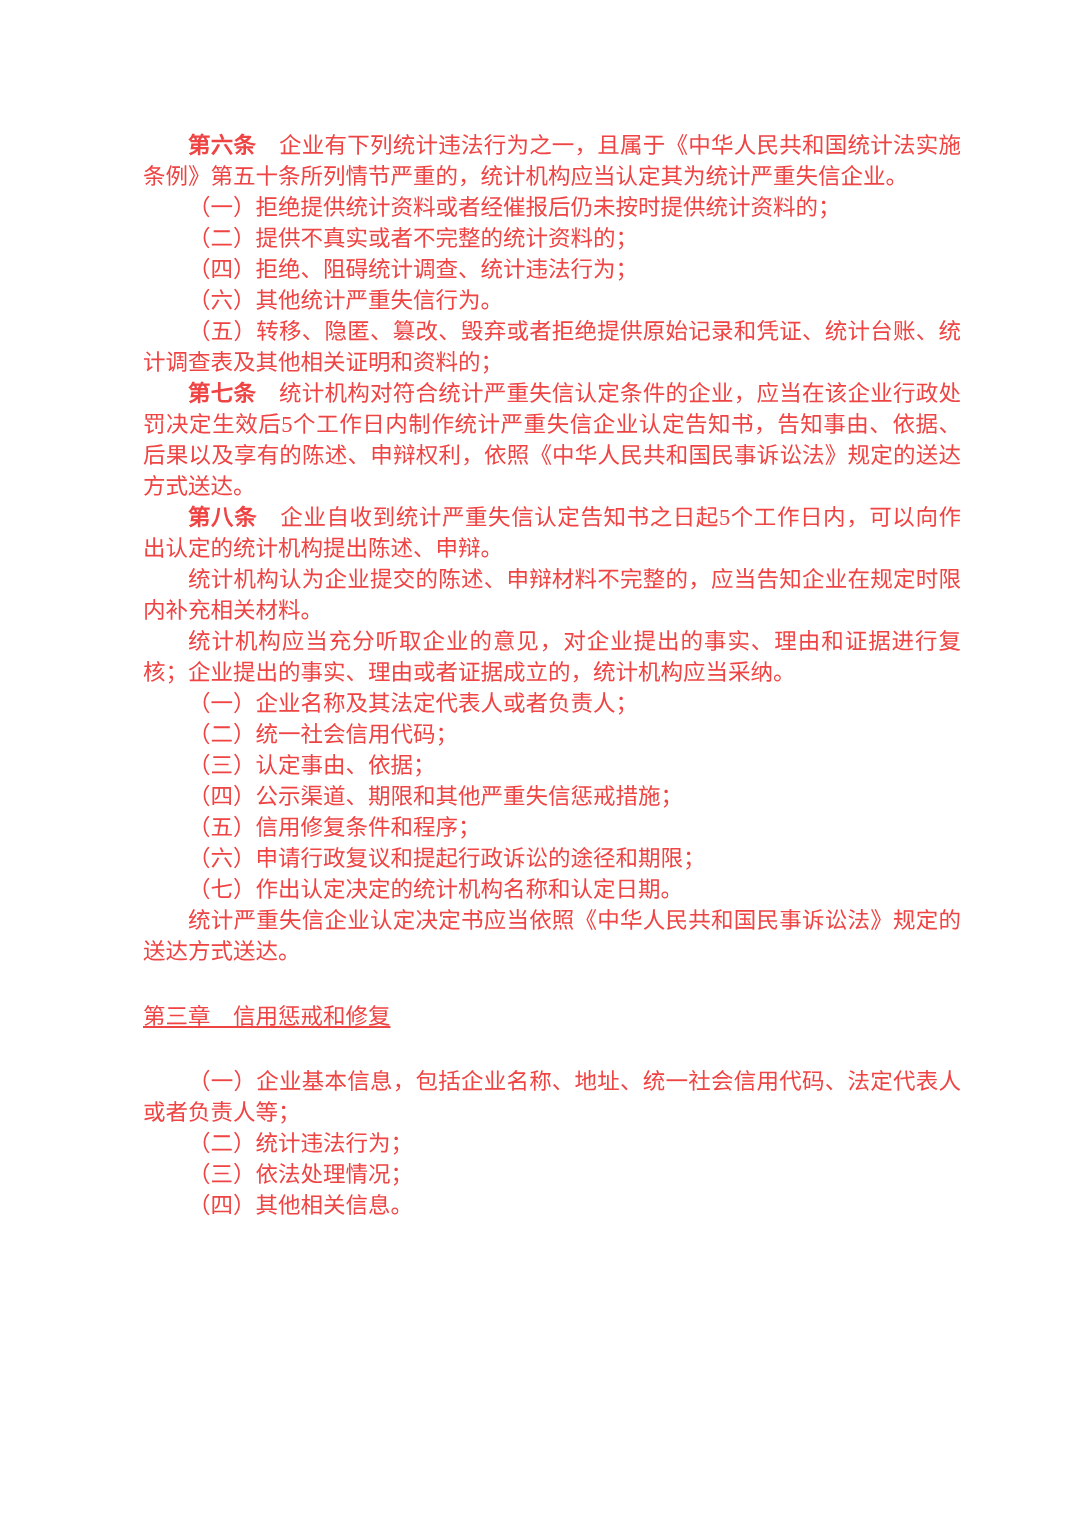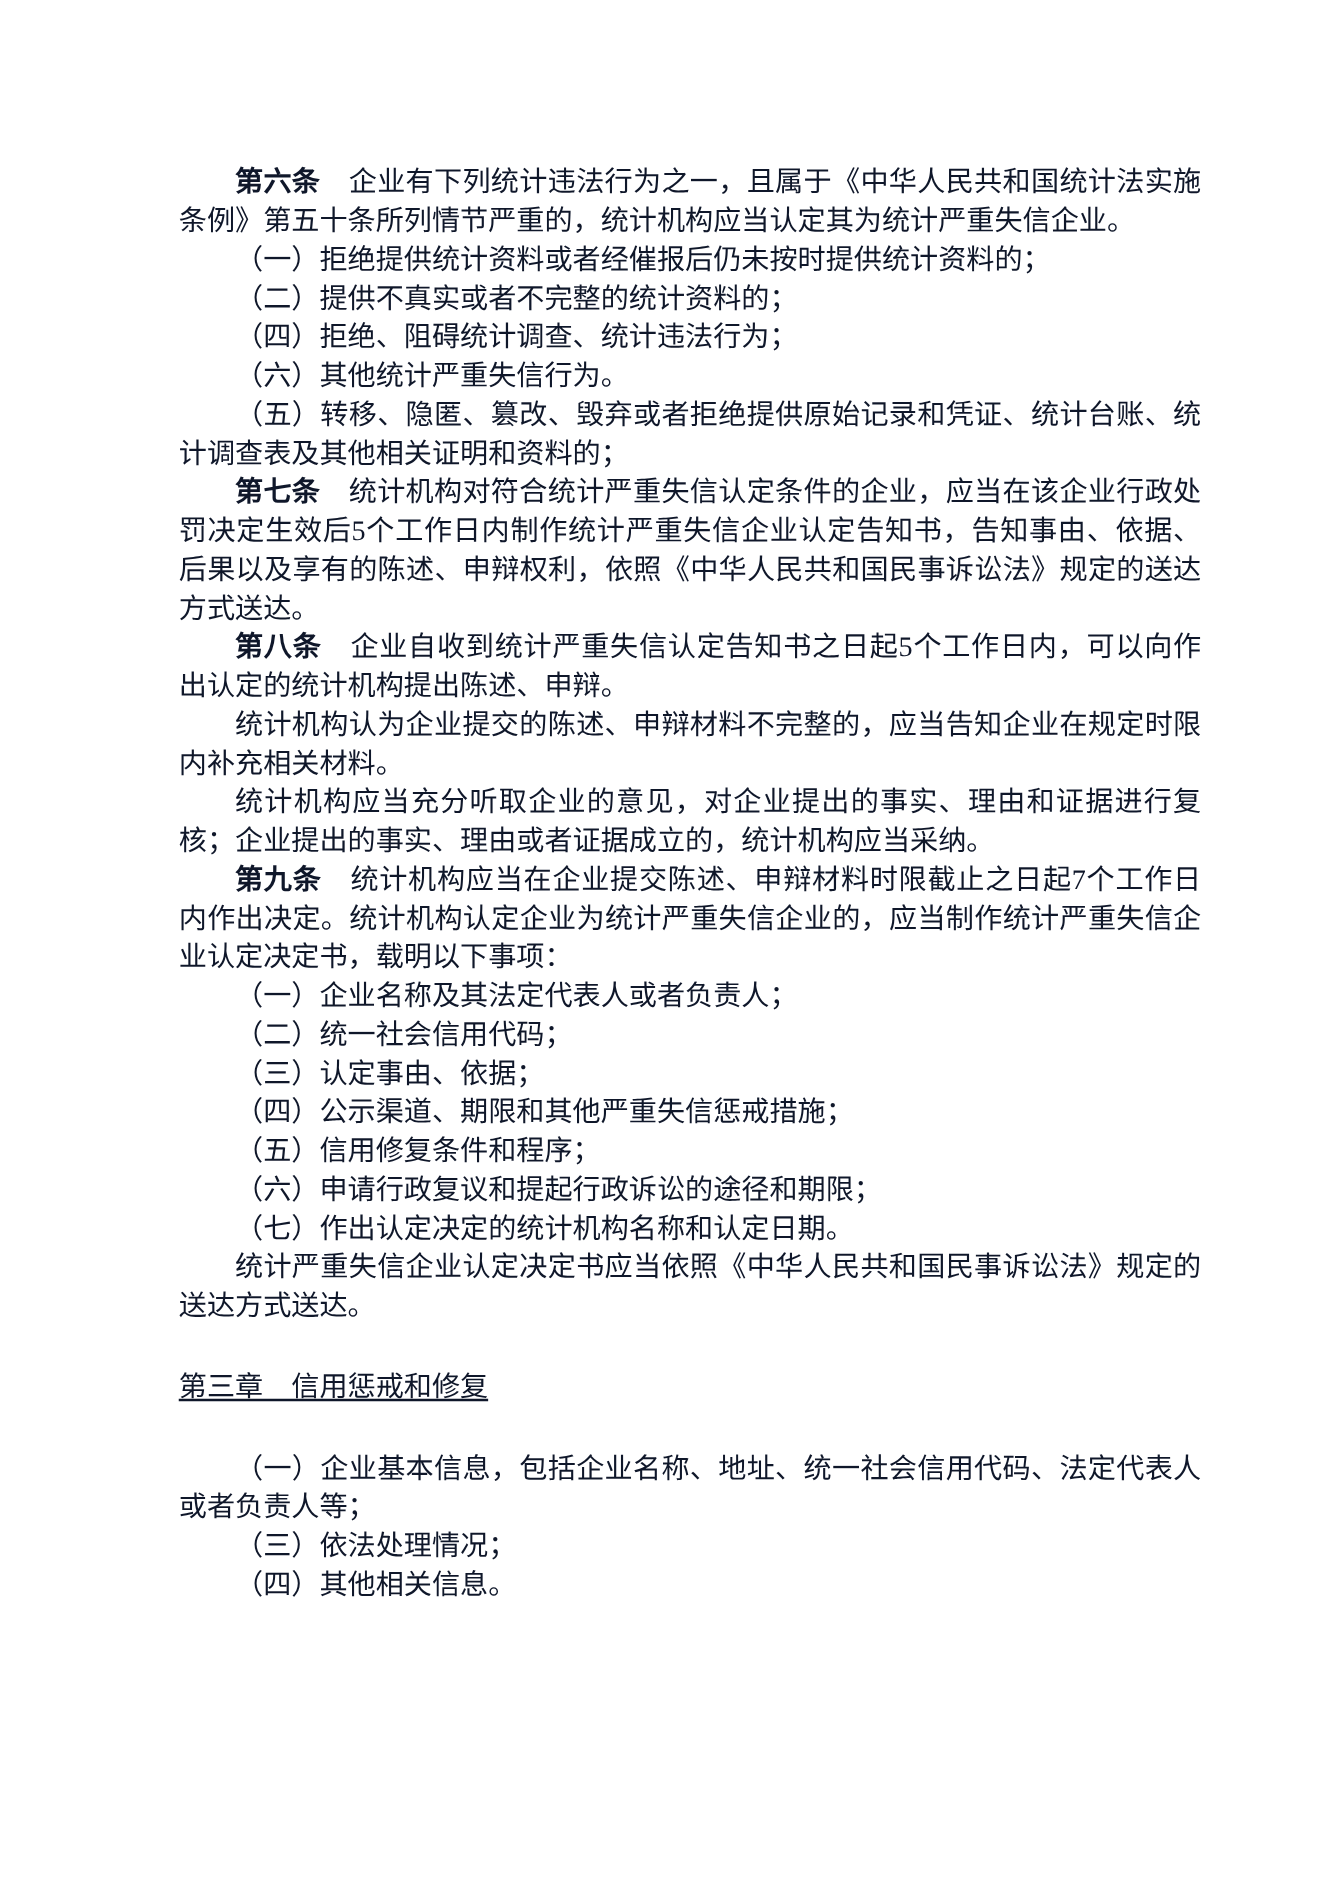--- a/index.html
+++ b/index.html
@@ -15,21 +15,21 @@
     overflow: hidden;
   }
   .content {
     position: absolute;
     left: 143px;
     top: 130px;
     width: 818px;
     font-family: "Liberation Serif", "DejaVu Serif", serif;
     font-size: 22.5px;
     line-height: 31px;
-    color: #0f172a;
+    color: #ef4444;
     text-align: justify;
     text-justify: inter-ideograph;
   }
   .para {
     margin: 0;
     text-indent: 2em;
   }
   .para .lead {
     font-weight: bold;
   }
@@ -58,21 +58,20 @@
   <p class="para item"><span class="lead"></span><span class="body-text">（五）转移、隐匿、篡改、毁弃或者拒绝提供原始记录和凭证、统计台账、统计调查表及其他相关证明和资料的；</span></p>
 
   <p class="para article"><span class="lead">第七条</span><span class="body-text">　统计机构对符合统计严重失信认定条件的企业，应当在该企业行政处罚决定生效后5个工作日内制作统计严重失信企业认定告知书，告知事由、依据、后果以及享有的陈述、申辩权利，依照《中华人民共和国民事诉讼法》规定的送达方式送达。</span></p>
 
   <p class="para article"><span class="lead">第八条</span><span class="body-text">　企业自收到统计严重失信认定告知书之日起5个工作日内，可以向作出认定的统计机构提出陈述、申辩。</span></p>
 
   <p class="para body"><span class="lead"></span><span class="body-text">统计机构认为企业提交的陈述、申辩材料不完整的，应当告知企业在规定时限内补充相关材料。</span></p>
 
   <p class="para body"><span class="lead"></span><span class="body-text">统计机构应当充分听取企业的意见，对企业提出的事实、理由和证据进行复核；企业提出的事实、理由或者证据成立的，统计机构应当采纳。</span></p>
 
-  <p class="para article"><span class="lead">第九条</span><span class="body-text">　统计机构应当在企业提交陈述、申辩材料时限截止之日起7个工作日内作出决定。统计机构认定企业为统计严重失信企业的，应当制作统计严重失信企业认定决定书，载明以下事项：</span></p>
 
   <p class="para item"><span class="lead"></span><span class="body-text">（一）企业名称及其法定代表人或者负责人；</span></p>
 
   <p class="para item"><span class="lead"></span><span class="body-text">（二）统一社会信用代码；</span></p>
 
   <p class="para item"><span class="lead"></span><span class="body-text">（三）认定事由、依据；</span></p>
 
   <p class="para item"><span class="lead"></span><span class="body-text">（四）公示渠道、期限和其他严重失信惩戒措施；</span></p>
 
   <p class="para item"><span class="lead"></span><span class="body-text">（五）信用修复条件和程序；</span></p>
@@ -81,18 +80,19 @@
 
   <p class="para item"><span class="lead"></span><span class="body-text">（七）作出认定决定的统计机构名称和认定日期。</span></p>
 
   <p class="para body"><span class="lead"></span><span class="body-text">统计严重失信企业认定决定书应当依照《中华人民共和国民事诉讼法》规定的送达方式送达。</span></p>
 
   <p class="para chapter"><span class="lead"></span><span class="body-text">第三章　信用惩戒和修复</span></p>
 
 
   <p class="para item"><span class="lead"></span><span class="body-text">（一）企业基本信息，包括企业名称、地址、统一社会信用代码、法定代表人或者负责人等；</span></p>
 
+  <p class="para item"><span class="lead"></span><span class="body-text">（二）统计违法行为；</span></p>
 
   <p class="para item"><span class="lead"></span><span class="body-text">（三）依法处理情况；</span></p>
 
   <p class="para item"><span class="lead"></span><span class="body-text">（四）其他相关信息。</span></p>
 </div>
 </div>
 
 </body></html>

